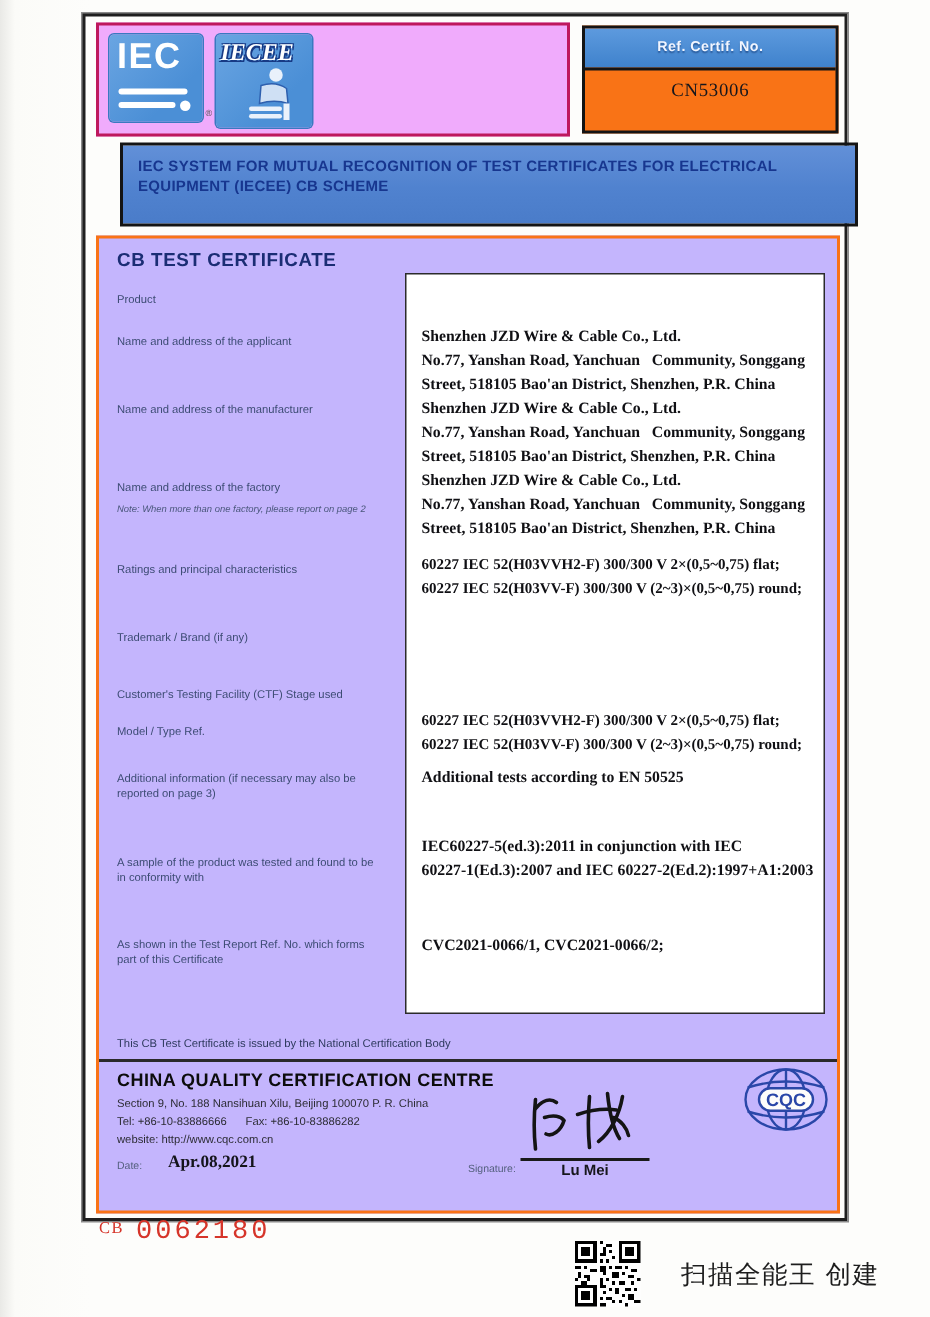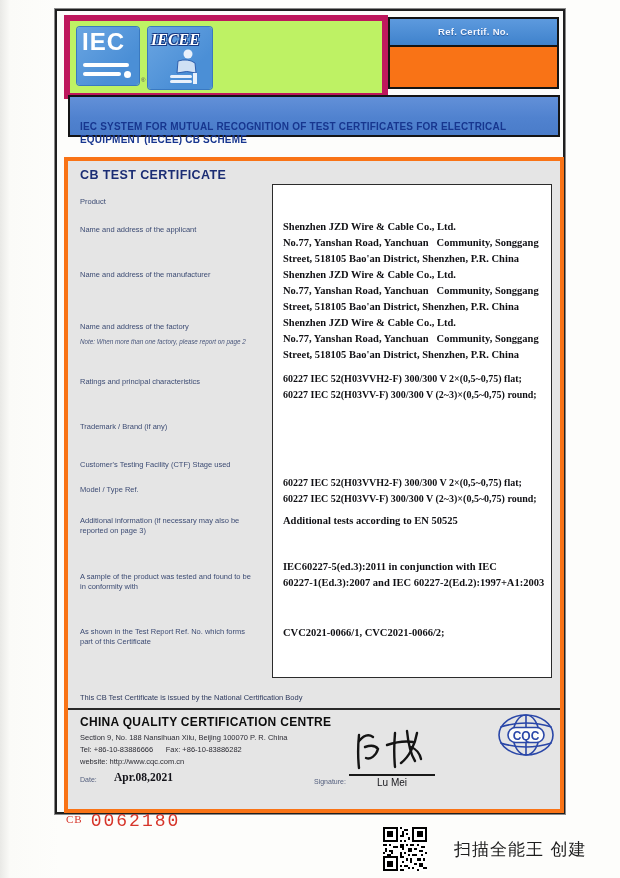--- a/index.html
+++ b/index.html
@@ -5,60 +5,60 @@
   html,body{margin:0;padding:0;}
   body{
     width:620px;height:878px;position:relative;overflow:hidden;
     background:linear-gradient(90deg,#e9e9e6 0px,#fbfbf8 10px,#fdfdfb 60px);
     font-family:"Liberation Sans",sans-serif;color:#111;
   }
   .abs{position:absolute;}
   
   .outer-frame{left:55px;top:9px;width:506px;height:801px;border:2px solid #1f1f1f;box-shadow:0 0 0 1px #8a8a8a;}
   
-  .logos-box{left:64px;top:15px;width:312px;height:72px;border:6px solid #be185d;background:#bef264;}
+  .logos-box{left:64px;top:15px;width:312px;height:72px;border:2px solid #be185d;background:#f0abfc;}
   .logo-sq{position:absolute;top:6px;height:58px;border-radius:3px;
     background:linear-gradient(135deg,#6aa5e2 0%,#4b8fd6 70%);box-shadow:0 0 0 1px #3a79c0;}
   .iec-sq{left:7px;width:62px;}
   .iec-txt{position:absolute;left:5px;top:1px;color:#fff;font-weight:bold;font-size:24px;letter-spacing:1px;font-family:"Liberation Sans",sans-serif;}
   .iec-bar{position:absolute;left:6px;height:4px;background:#fff;border-radius:2px;}
   .iec-dot{position:absolute;width:7px;height:7px;border-radius:50%;background:#fff;}
   .reg-mark{position:absolute;left:71px;top:56px;font-size:6px;color:#555;}
   .iecee-sq{left:78px;width:64px;height:62px;}
   .iecee-txt{position:absolute;left:3px;top:4px;color:#fff;font-weight:bold;font-style:italic;font-size:16px;
     font-family:"Liberation Serif",serif;text-shadow:1px 1px 0 #173a85,-1px -1px 0 #173a85,1px -1px 0 #173a85,-1px 1px 0 #173a85;}
   .ref-box{left:388px;top:17px;width:167px;height:68px;border:2px solid #141414;background:#f97316;}
   .ref-head{position:absolute;left:0;top:0;right:0;height:26px;background:linear-gradient(180deg,#5d9ade,#3f82cc);
     color:#f2f6ff;font-weight:bold;font-size:9.5px;text-align:center;line-height:26px;letter-spacing:.3px;
     text-shadow:0 1px 1px #2a5a9a;border-bottom:2px solid #141414;}
   .ref-val{position:absolute;left:0;right:0;top:34px;text-align:center;font-family:"Liberation Serif",serif;
     font-size:12.5px;color:#16161c;letter-spacing:.5px;}
   
-  .banner{left:68px;top:95px;width:492px;height:42px;border:2px solid #141414;
-    background:linear-gradient(180deg,#6290d8 0%,#5082cf 55%,#4a7cc9 100%);box-sizing:border-box;padding:23px 10px 0 10px;}
+  .banner{left:80px;top:95px;width:492px;height:56px;border:2px solid #141414;
+    background:linear-gradient(180deg,#6290d8 0%,#5082cf 55%,#4a7cc9 100%);box-sizing:border-box;padding:8px 10px 0 10px;}
   .banner-text{font-weight:bold;font-size:10px;line-height:13px;color:#17368f;letter-spacing:.2px;}
   
-  .main-box{left:64px;top:157px;width:492px;height:648px;border:4px solid #f97316;background:#e5e5e5;}
+  .main-box{left:64px;top:157px;width:492px;height:648px;border:2px solid #f97316;background:#c4b5fd;}
   .cert-title{position:absolute;left:12px;top:7px;font-weight:bold;font-size:12.5px;color:#1b2d74;letter-spacing:.4px;}
   .lbl{position:absolute;left:12px;width:190px;font-size:7.5px;line-height:10px;color:#3d4c74;}
   .note{position:absolute;left:12px;width:200px;font-size:6.3px;font-style:italic;color:#4a577c;}
   .value-box{position:absolute;left:204px;top:23px;width:278px;height:492px;border:1.5px solid #2b2b2b;background:#fff;}
   .val{position:absolute;left:10px;font-family:"Liberation Serif",serif;font-weight:bold;font-size:10.5px;
     line-height:16px;color:#101014;white-space:pre;}
   .val.small{font-size:10px;}
   .issued-line{position:absolute;left:12px;top:532px;font-size:7.5px;color:#2e3a5e;}
   .divider{position:absolute;left:0;top:547px;width:100%;border-top:2px solid #2a2a2a;}
   .cqc-name{position:absolute;left:12px;top:554px;font-weight:bold;font-size:12px;color:#0c0c0c;letter-spacing:.3px;}
   .addr{position:absolute;left:12px;font-size:7.5px;color:#2c2c34;}
   .date-lbl{position:absolute;left:12px;top:615px;font-size:7px;color:#55607f;}
   .date-val{position:absolute;left:46px;top:610px;font-family:"Liberation Serif",serif;font-weight:bold;font-size:11.5px;color:#14141a;}
   .sig-lbl{position:absolute;left:246px;top:617px;font-size:7px;color:#55607f;}
   .sig-wrap{position:absolute;left:281px;top:568px;width:86px;height:58px;}
   .sig-line{position:absolute;left:0;right:0;top:45px;border-top:2px solid #1a1a1a;}
-  .sig-name{position:absolute;left:0;right:0;top:48px;text-align:center;font-weight:normal;font-size:10px;color:#17171c;}
+  .sig-name{position:absolute;left:0;right:0;top:48px;text-align:center;font-weight:bold;font-size:10px;color:#17171c;}
   .sig-svg{position:absolute;left:2px;top:-4px;}
   .cqc-logo{position:absolute;left:428px;top:549px;}
   
   .cb-stamp{left:66px;top:811px;color:#d6352a;}
   .cb-prefix{font-family:"Liberation Serif",serif;font-size:11px;letter-spacing:1px;vertical-align:3px;}
   .cb-number{font-family:"Liberation Mono","DejaVu Sans Mono",monospace;font-size:18px;letter-spacing:2px;margin-left:8px;}
   .scanner{left:383px;top:826px;height:46px;display:flex;align-items:center;gap:27px;}
   .qr{width:44px;height:44px;}
   .qr-caption{font-size:17px;color:#1d1d1d;font-family:"DejaVu Sans","Liberation Sans",sans-serif;letter-spacing:1px;}
 </style>
@@ -82,20 +82,21 @@
       <path d="M16 12 Q26 9 33 14 L34 24 Q25 21 15 24 Z" fill="#cfe0f4" stroke="#2d5fae" stroke-width="1"></path>
       <rect x="8" y="26" width="22" height="3" rx="1.5" fill="#e9f1fb"></rect>
       <rect x="8" y="31" width="22" height="3" rx="1.5" fill="#e9f1fb"></rect>
       <rect x="31" y="24" width="4" height="11" fill="#e9f1fb"></rect>
     </svg>
   </div>
 </div>
 
 <div class="abs ref-box">
   <div class="ref-head">Ref. Certif. No.</div>
+  <div class="ref-val">CN53006</div>
 </div>
 
 <div class="abs banner">
   <div class="banner-text">IEC SYSTEM FOR MUTUAL RECOGNITION OF TEST CERTIFICATES FOR ELECTRICAL EQUIPMENT (IECEE) CB SCHEME</div>
 </div>
 
 <div class="abs main-box">
   <div class="cert-title">CB TEST CERTIFICATE</div>
 
   <div class="lbl" style="top:36px;">Product</div>

